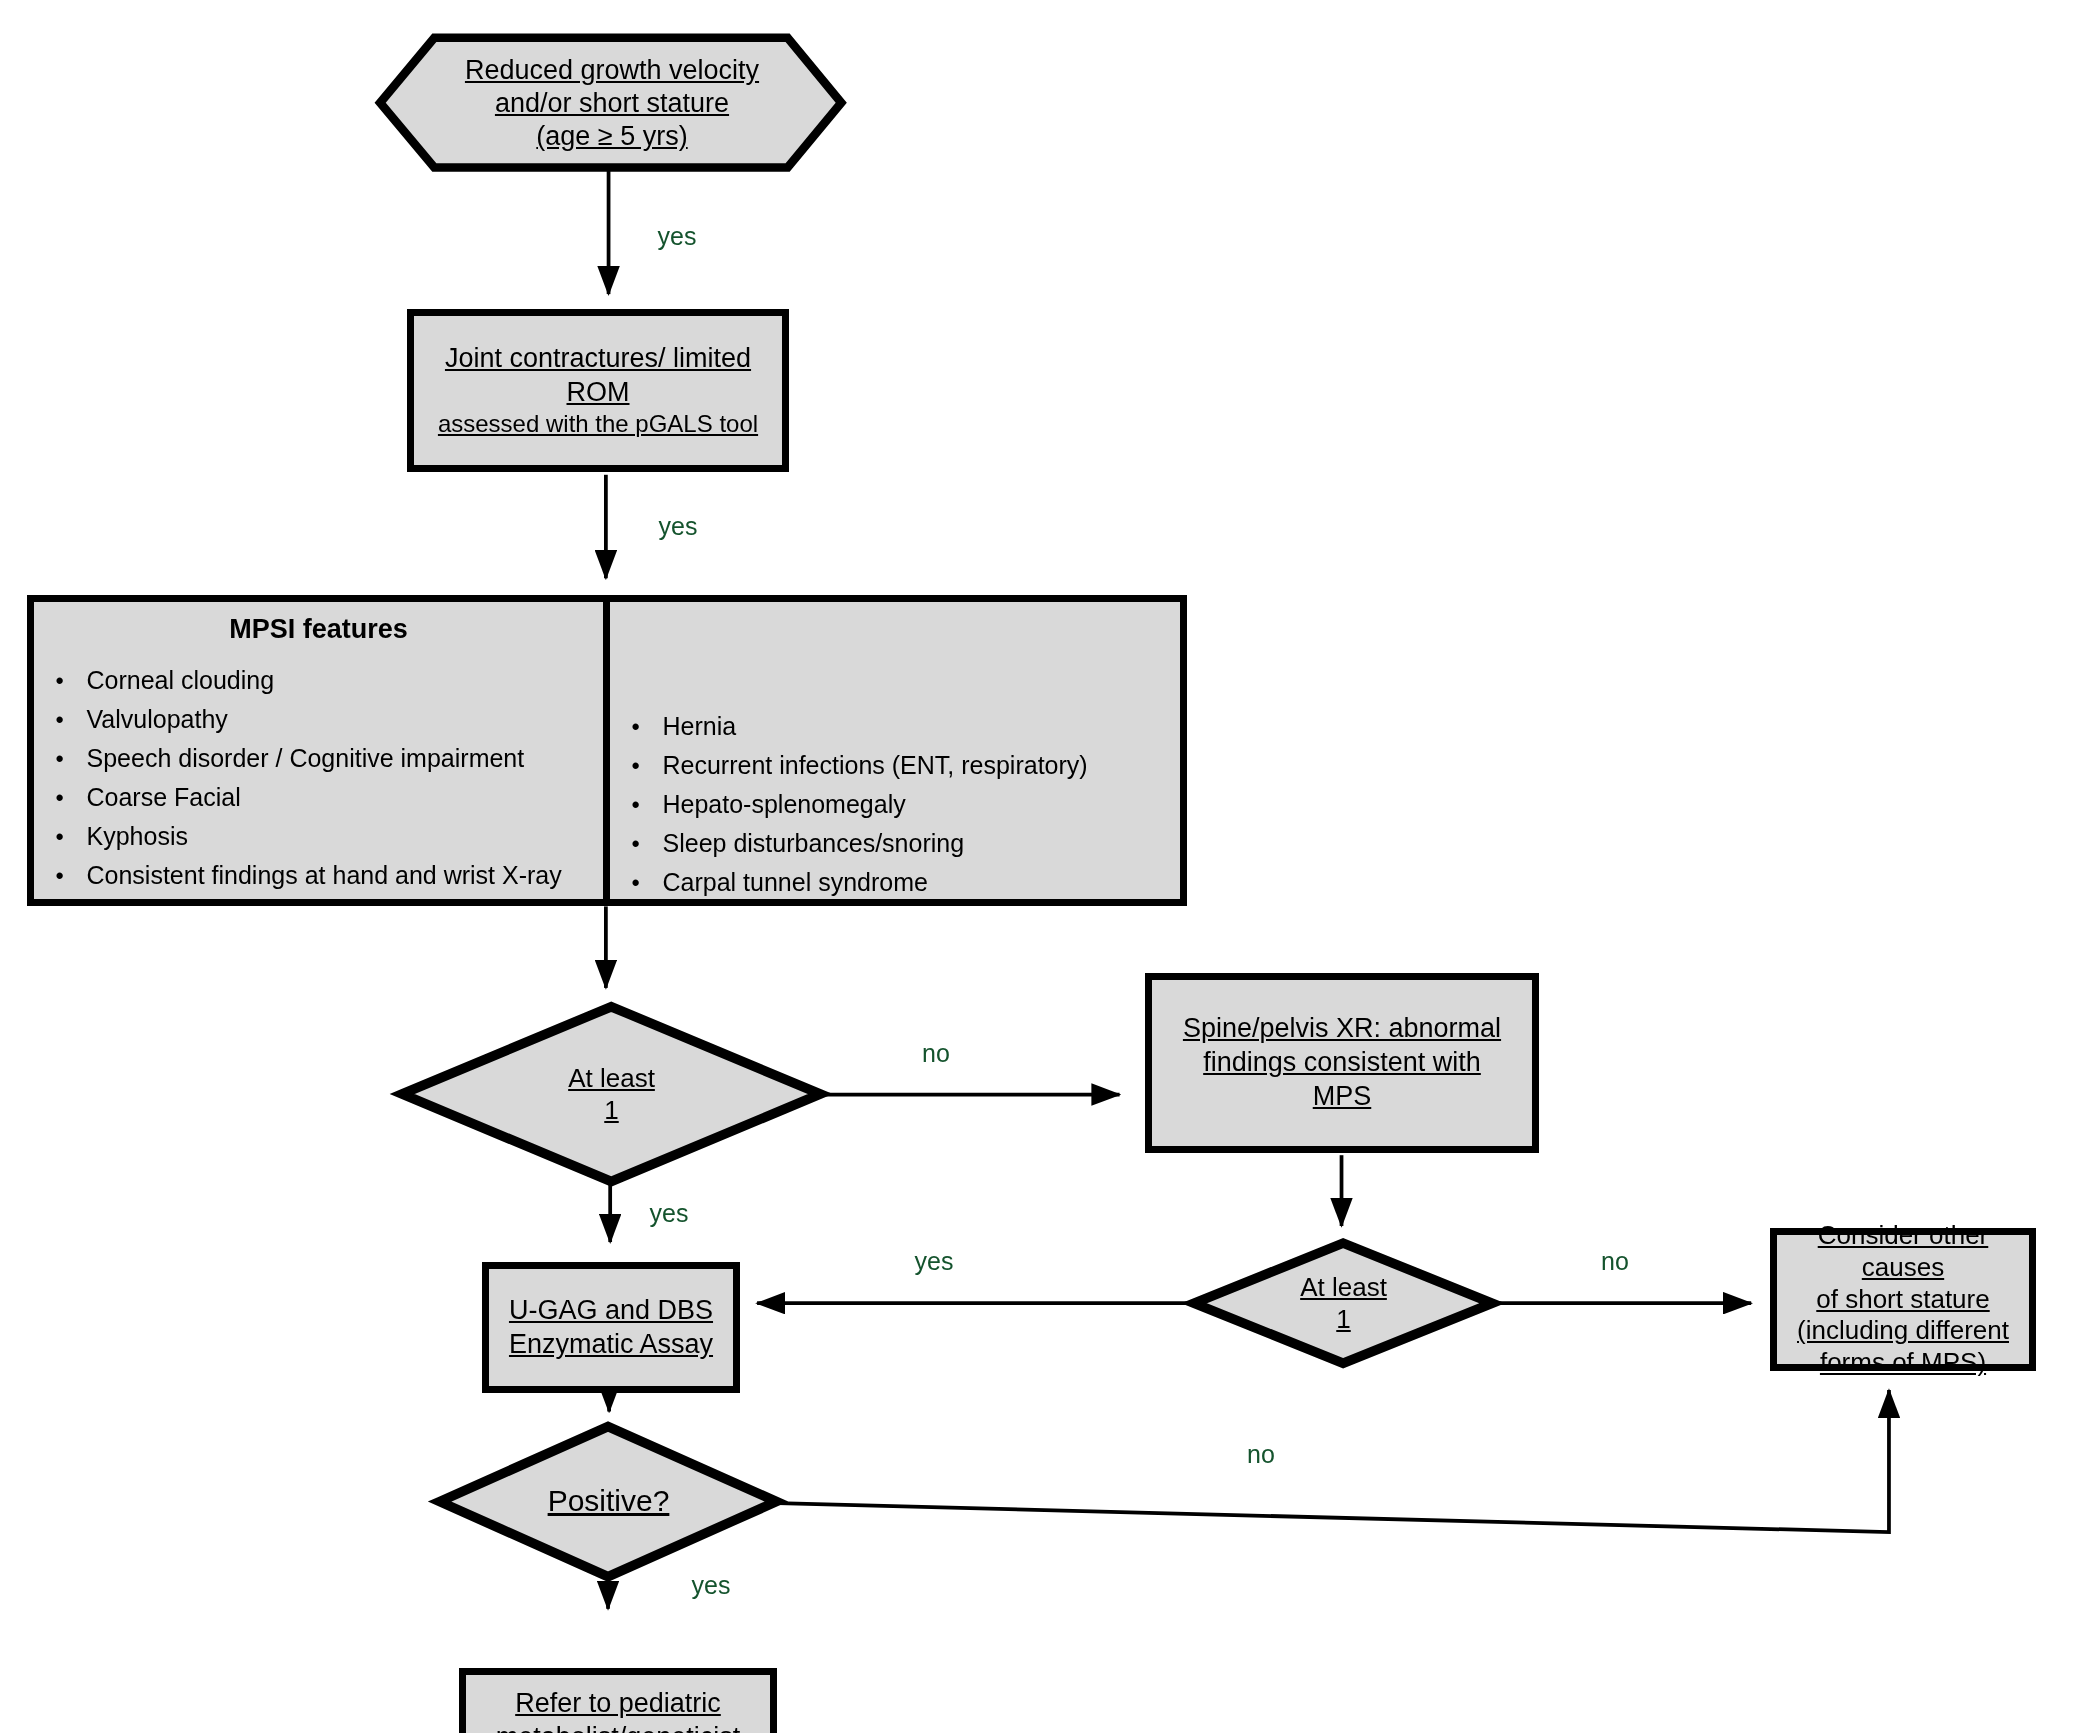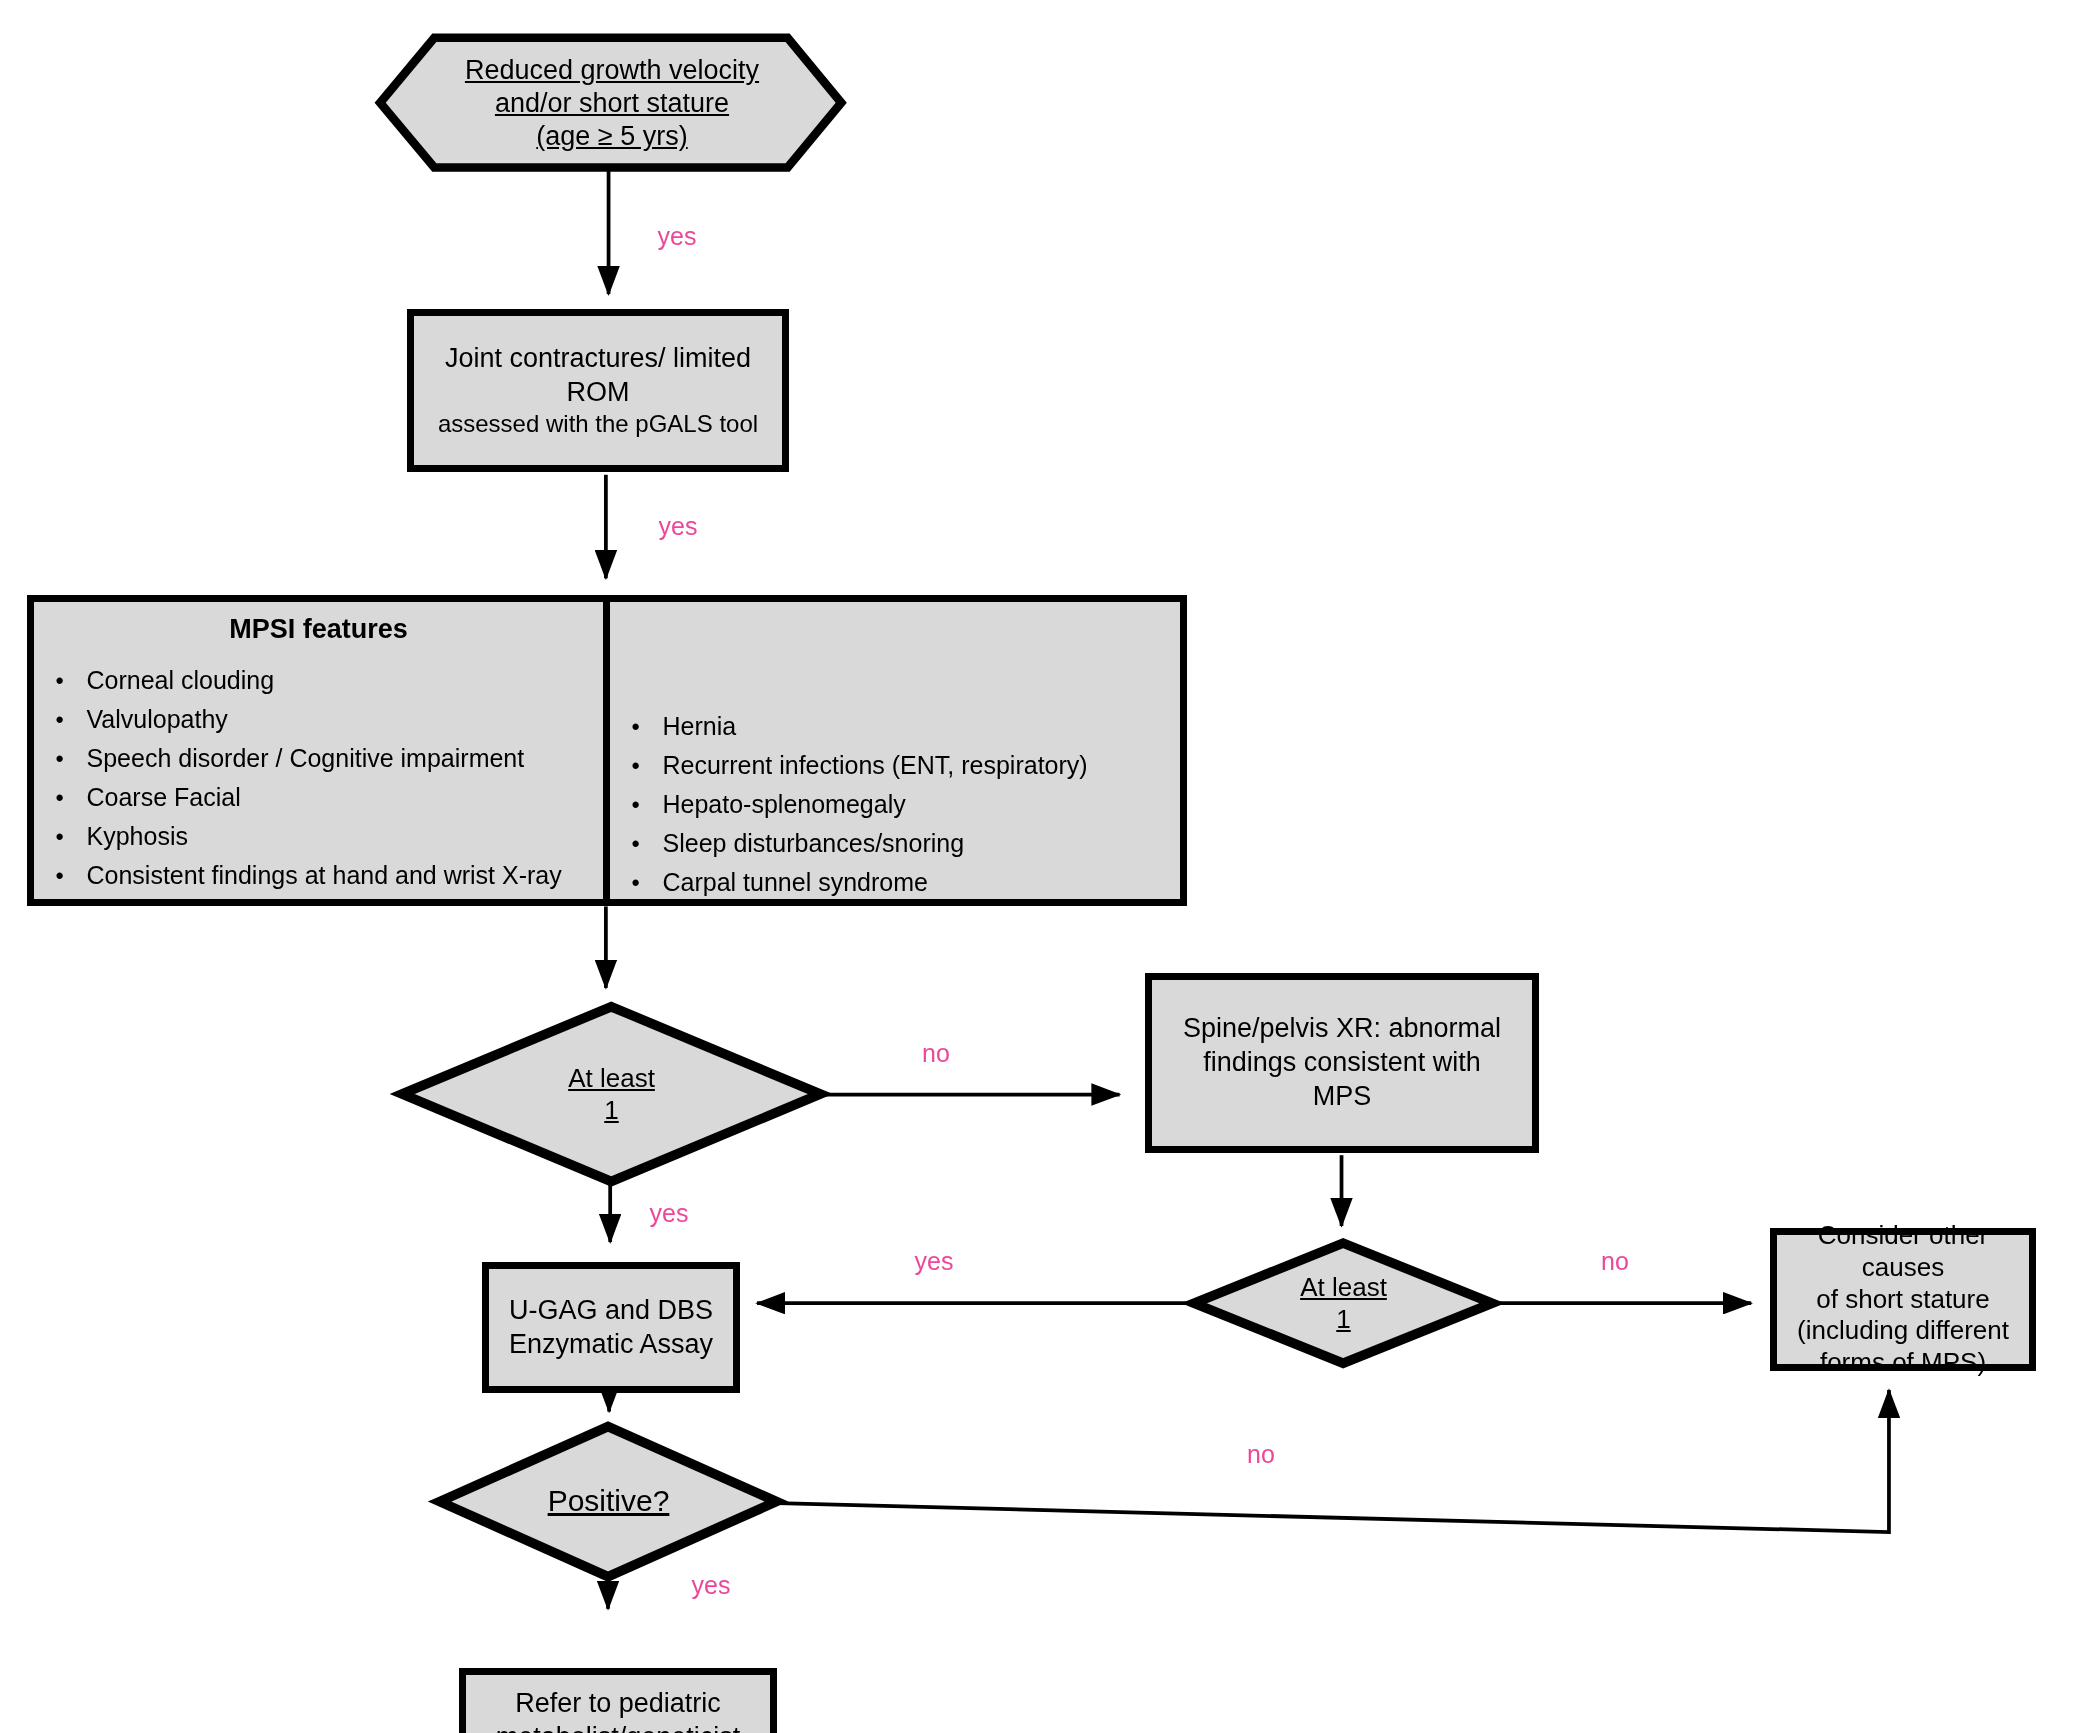--- a/index.html
+++ b/index.html
@@ -13,31 +13,31 @@
   }
   svg.wires{position:absolute;left:0;top:0;width:2097px;height:1734px;}
   .wire{stroke:#000000;stroke-width:7;fill:none;}
   .shape{fill:#d9d9d9;stroke:#000000;}
   .hex{stroke-width:16;}
   .dia{stroke-width:18;}
   .rbox{
     position:absolute;box-sizing:border-box;
     background:#d9d9d9;border:7.5px solid #000000;
     display:flex;flex-direction:column;align-items:center;justify-content:center;
-    text-align:center;line-height:1.25;font-size:27px;
+    text-align:center;line-height:1.25;font-size:27px;text-decoration:underline;
   }
   .overlay{
     position:absolute;display:flex;flex-direction:column;
     align-items:center;justify-content:center;text-align:left;
     line-height:1.22;font-size:27px;text-decoration:underline;
   }
   .small-line{font-size:24px;}
   .edge-label{
     position:absolute;transform:translate(-50%,-50%);
-    color:#ec4899;font-size:25px;white-space:nowrap;
+    color:#14532d;font-size:25px;white-space:nowrap;
   }
   
   .fcell{
     position:absolute;box-sizing:border-box;
     background:#d9d9d9;border:7.5px solid #000000;
     font-size:25px;
   }
   .ftitle{
     text-align:center;font-weight:bold;font-size:27px;
     padding-top:12px;padding-bottom:16px;

